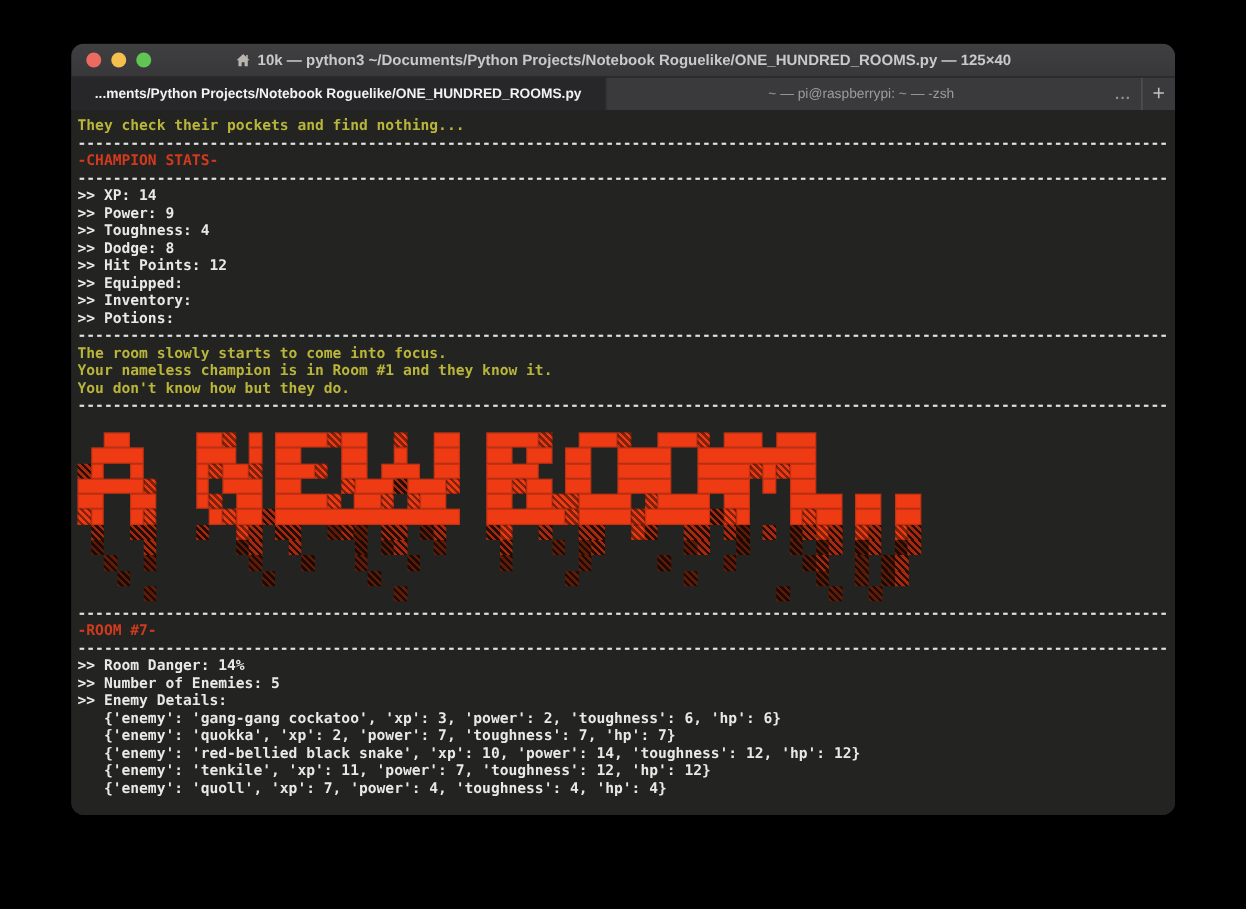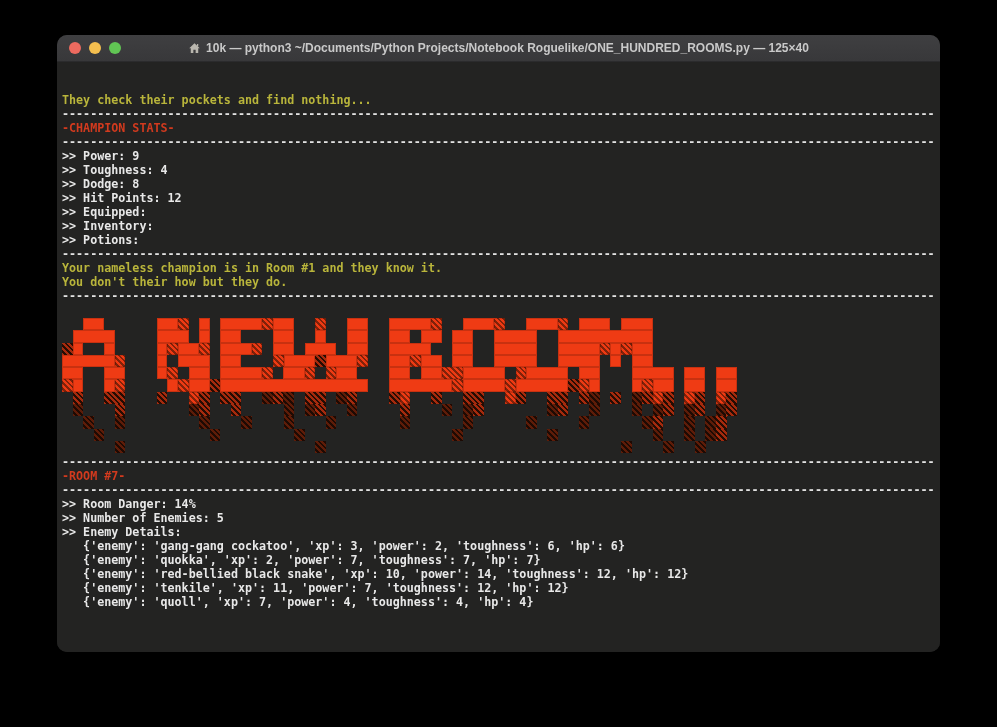--- a/index.html
+++ b/index.html
@@ -88,36 +88,48 @@
       <span class="house">
         <svg viewBox="0 0 16 16" width="13" height="13">
             <path d="M8 1.5 L14.5 7.6 H12.6 V13.5 H9.4 V9.6 H6.6 V13.5 H3.4 V7.6 H1.5 Z" fill="#b9b6ae"></path>
             <rect x="11" y="2.5" width="1.6" height="3" fill="#b9b6ae"></rect>
           </svg>
       </span>
       <span>10k — python3 ~/Documents/Python Projects/Notebook Roguelike/ONE_HUNDRED_ROOMS.py — 125×40</span>
     </div>
   </div>
 
+  <div class="tabbar">
+    <div class="tab active">
+      <span class="label">...ments/Python Projects/Notebook Roguelike/ONE_HUNDRED_ROOMS.py</span>
+    </div>
+    <div class="tab inactive">
+      <span class="label">~ — pi@raspberrypi: ~ — -zsh</span>
+      <span class="ellipsis">...</span>
+    </div>
+    <div class="plusbtn">+</div>
+  </div>
 
   <div class="screen">
       <div class="tl y">They check their pockets and find nothing...</div>
       <div class="tl sep">----------------------------------------------------------------------------------------------------------------------------</div>
       <div class="tl r">-CHAMPION STATS-</div>
       <div class="tl sep">----------------------------------------------------------------------------------------------------------------------------</div>
+      <div class="tl w">&gt;&gt; XP: 14</div>
       <div class="tl w">&gt;&gt; Power: 9</div>
       <div class="tl w">&gt;&gt; Toughness: 4</div>
       <div class="tl w">&gt;&gt; Dodge: 8</div>
       <div class="tl w">&gt;&gt; Hit Points: 12</div>
       <div class="tl w">&gt;&gt; Equipped:</div>
       <div class="tl w">&gt;&gt; Inventory:</div>
       <div class="tl w">&gt;&gt; Potions:</div>
       <div class="tl sep">----------------------------------------------------------------------------------------------------------------------------</div>
+      <div class="tl y">The room slowly starts to come into focus.</div>
       <div class="tl y">Your nameless champion is in Room #1 and they know it.</div>
-      <div class="tl y">You don't their how but they do.</div>
+      <div class="tl y">You don't know how but they do.</div>
       <div class="tl sep">----------------------------------------------------------------------------------------------------------------------------</div>
       <div class="tl w"> </div>
       <div class="art">
         <div class="ar">
           <span class="ac e" style="width: 21.1px;"></span>
           <span class="ac f" style="width: 21.1px;"></span>
           <span class="ac e" style="width: 52.75px;"></span>
           <span class="ac f" style="width: 21.1px;"></span>
           <span class="ac h" style="width: 10.55px;"></span>
           <span class="ac e" style="width: 10.55px;"></span>

